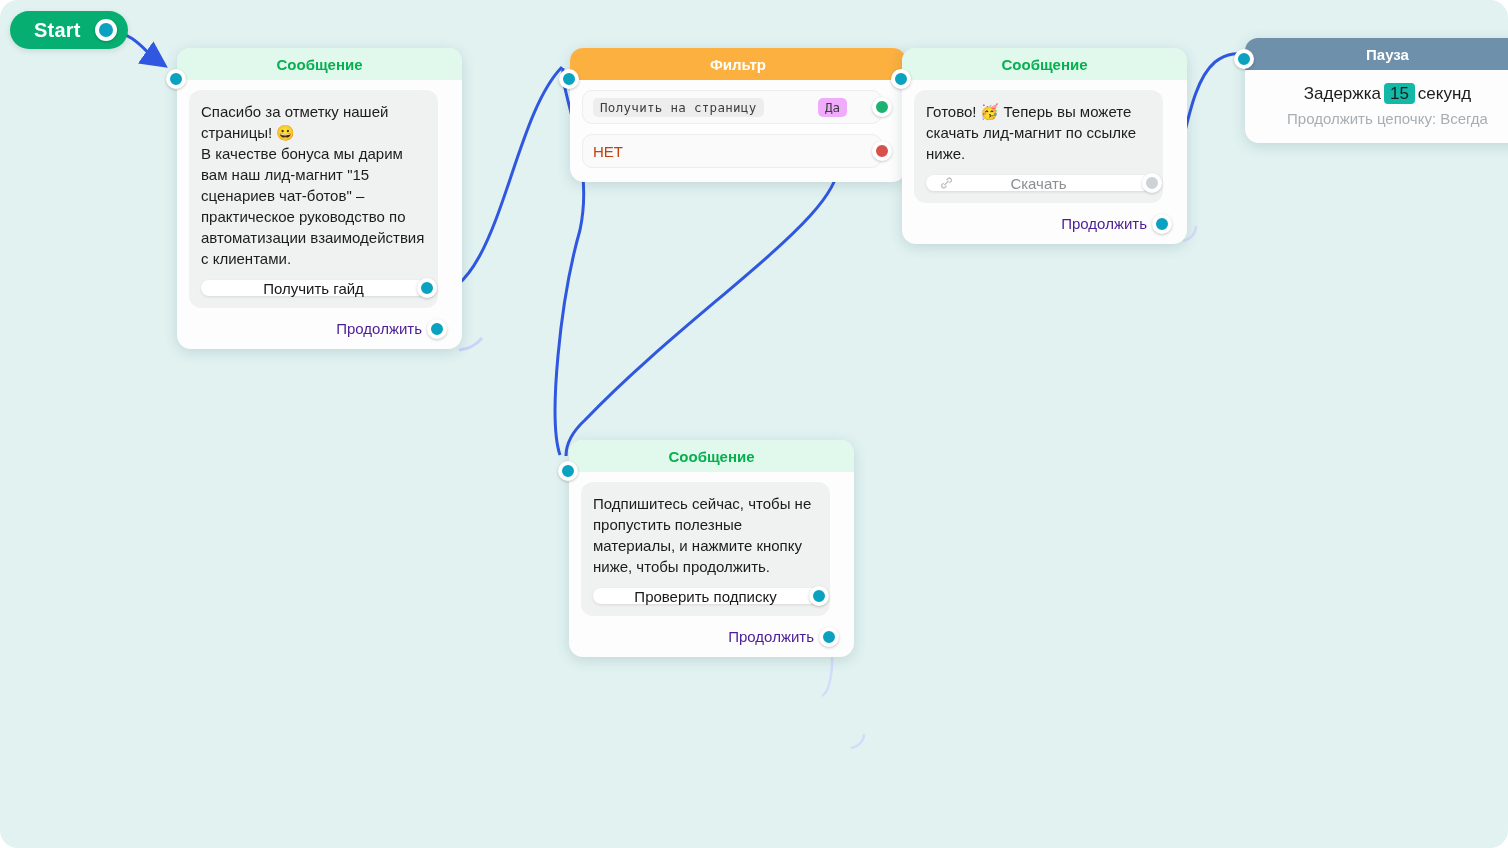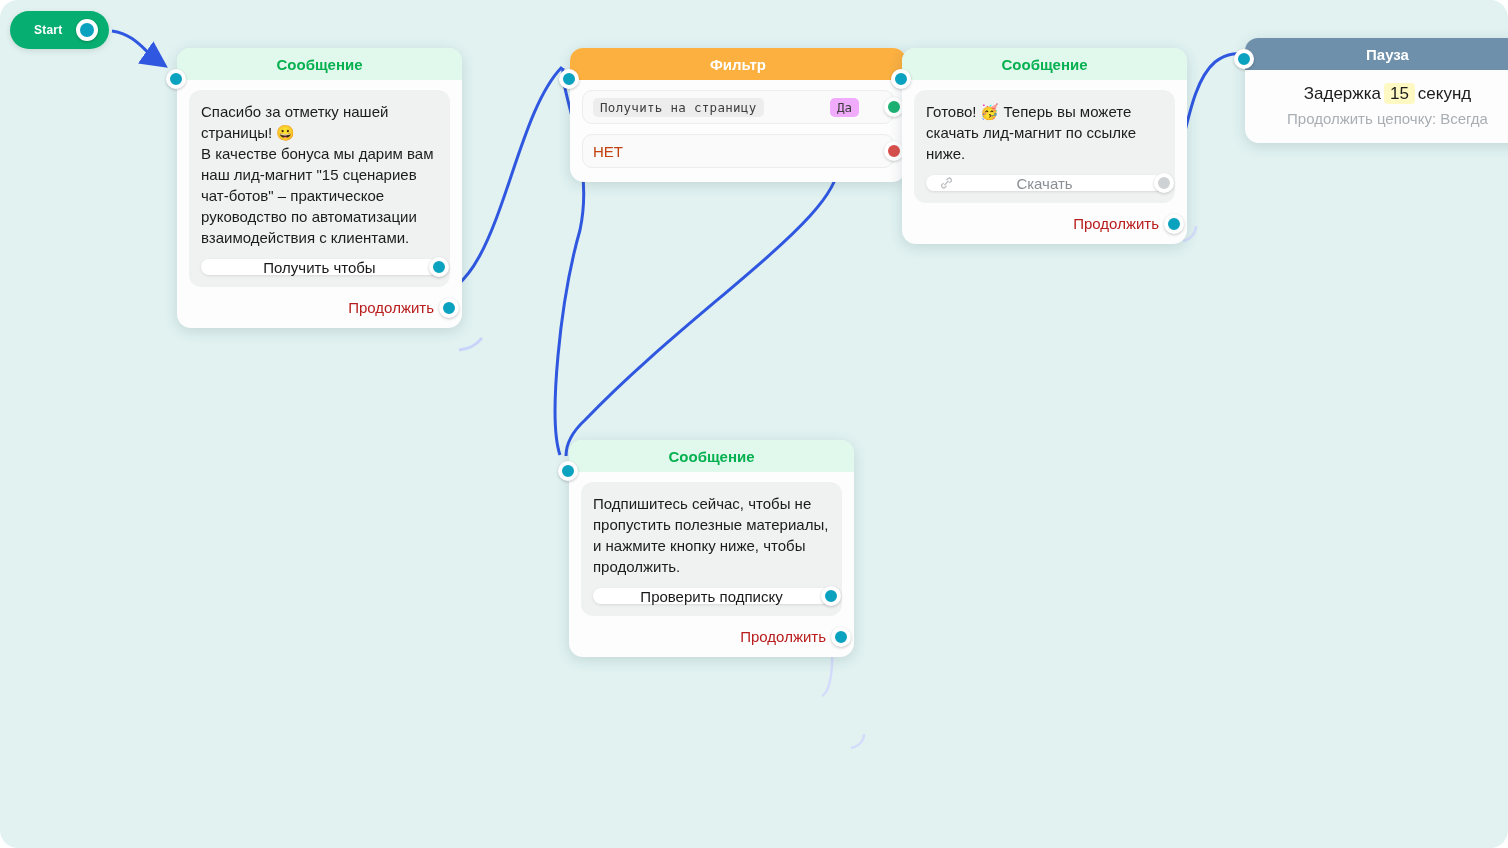--- a/index.html
+++ b/index.html
@@ -31,21 +31,21 @@
     display: flex; align-items: center;
     gap: 14px;
     padding: 0 11px 0 24px;
     background: #06ae71;
     border-radius: 19px;
     z-index: 20;
     box-shadow: 0 2px 6px rgba(0,0,0,.10);
   }
   .start-label {
     color: #ffffff;
-    font-size: 12px;
+    font-size: 20px;
     font-weight: bold;
     letter-spacing: .2px;
   }
   .dot {
     width: 22px; height: 22px;
     border-radius: 50%;
     background: #0ba2c0;
     border: 4px solid #ffffff;
     box-shadow: 0 1px 3px rgba(0,0,0,.22);
   }
@@ -62,21 +62,21 @@
     height: 32px;
     display: flex; align-items: center; justify-content: center;
     border-radius: 13px 13px 0 0;
     font-size: 15px;
     font-weight: bold;
   }
   .hdr-message { background: #e1f8ec; color: #04b04f; }
   .hdr-filter  { background: #fbb040; color: #ffffff; }
   .hdr-pause   { background: #6f90ab; color: #ffffff; }
 
-  .node-body { padding: 10px 12px 8px 12px; }
+  .node-body { padding: 10px 24px 8px 12px; }
 
   .bubble {
     background: #f0f1f1;
     border-radius: 12px;
     padding: 11px 12px 12px 12px;
   }
   .bubble + .bubble { margin-top: 10px; }
   .bubble-text {
     font-size: 15px;
     line-height: 21px;
@@ -113,21 +113,21 @@
     opacity: .45;
   }
 
   .continue-row {
     display: flex; align-items: center; justify-content: flex-end;
     margin: 12px 2px 4px 0;
     position: relative;
   }
   .continue-label {
     font-size: 15px;
-    color: #b91c1c;
+    color: #4c1d95;
     margin-right: 14px;
   }
   .continue-row .dot {
     position: absolute; right: -11px; top: 50%;
     transform: translateY(-50%);
     width: 20px; height: 20px;
   }
 
   
   .in-dot {
@@ -178,21 +178,21 @@
   .out-yes { background: #1cb272; }
   .out-no  { background: #d8504c; }
 
   
   .pause-body {
     padding: 14px 16px 16px 16px;
     text-align: center;
   }
   .pause-delay { font-size: 17px; color: #1c1c1c; white-space: nowrap; }
   .pause-num {
-    background: #fef9c3;
+    background: #14b8a6;
     border-radius: 4px;
     padding: 1px 6px;
     margin: 0 3px;
   }
   .pause-sub {
     margin-top: 6px;
     font-size: 15px;
     color: #a9aeb3;
     white-space: nowrap;
   }
@@ -234,21 +234,21 @@
   </div>
 
   <div class="node" style="left:177px; top:48px; width:285px;">
     <span class="dot in-dot"></span>
     <div class="node-header hdr-message">Сообщение</div>
     <div class="node-body">
       <div class="bubble">
         <div class="bubble-text">Спасибо за отметку нашей страницы! 😀
 В качестве бонуса мы дарим вам наш лид-магнит "15 сценариев чат-ботов" – практическое руководство по автоматизации взаимодействия с клиентами.</div>
         <div class="btn">
-          <span class="btn-label">Получить чтобы</span>
+          <span class="btn-label">Получить гайд</span>
           <span class="dot"></span>
         </div>
       </div>
       <div class="continue-row">
         <span class="continue-label">Продолжить</span>
         <span class="dot"></span>
       </div>
     </div>
   </div>
 

